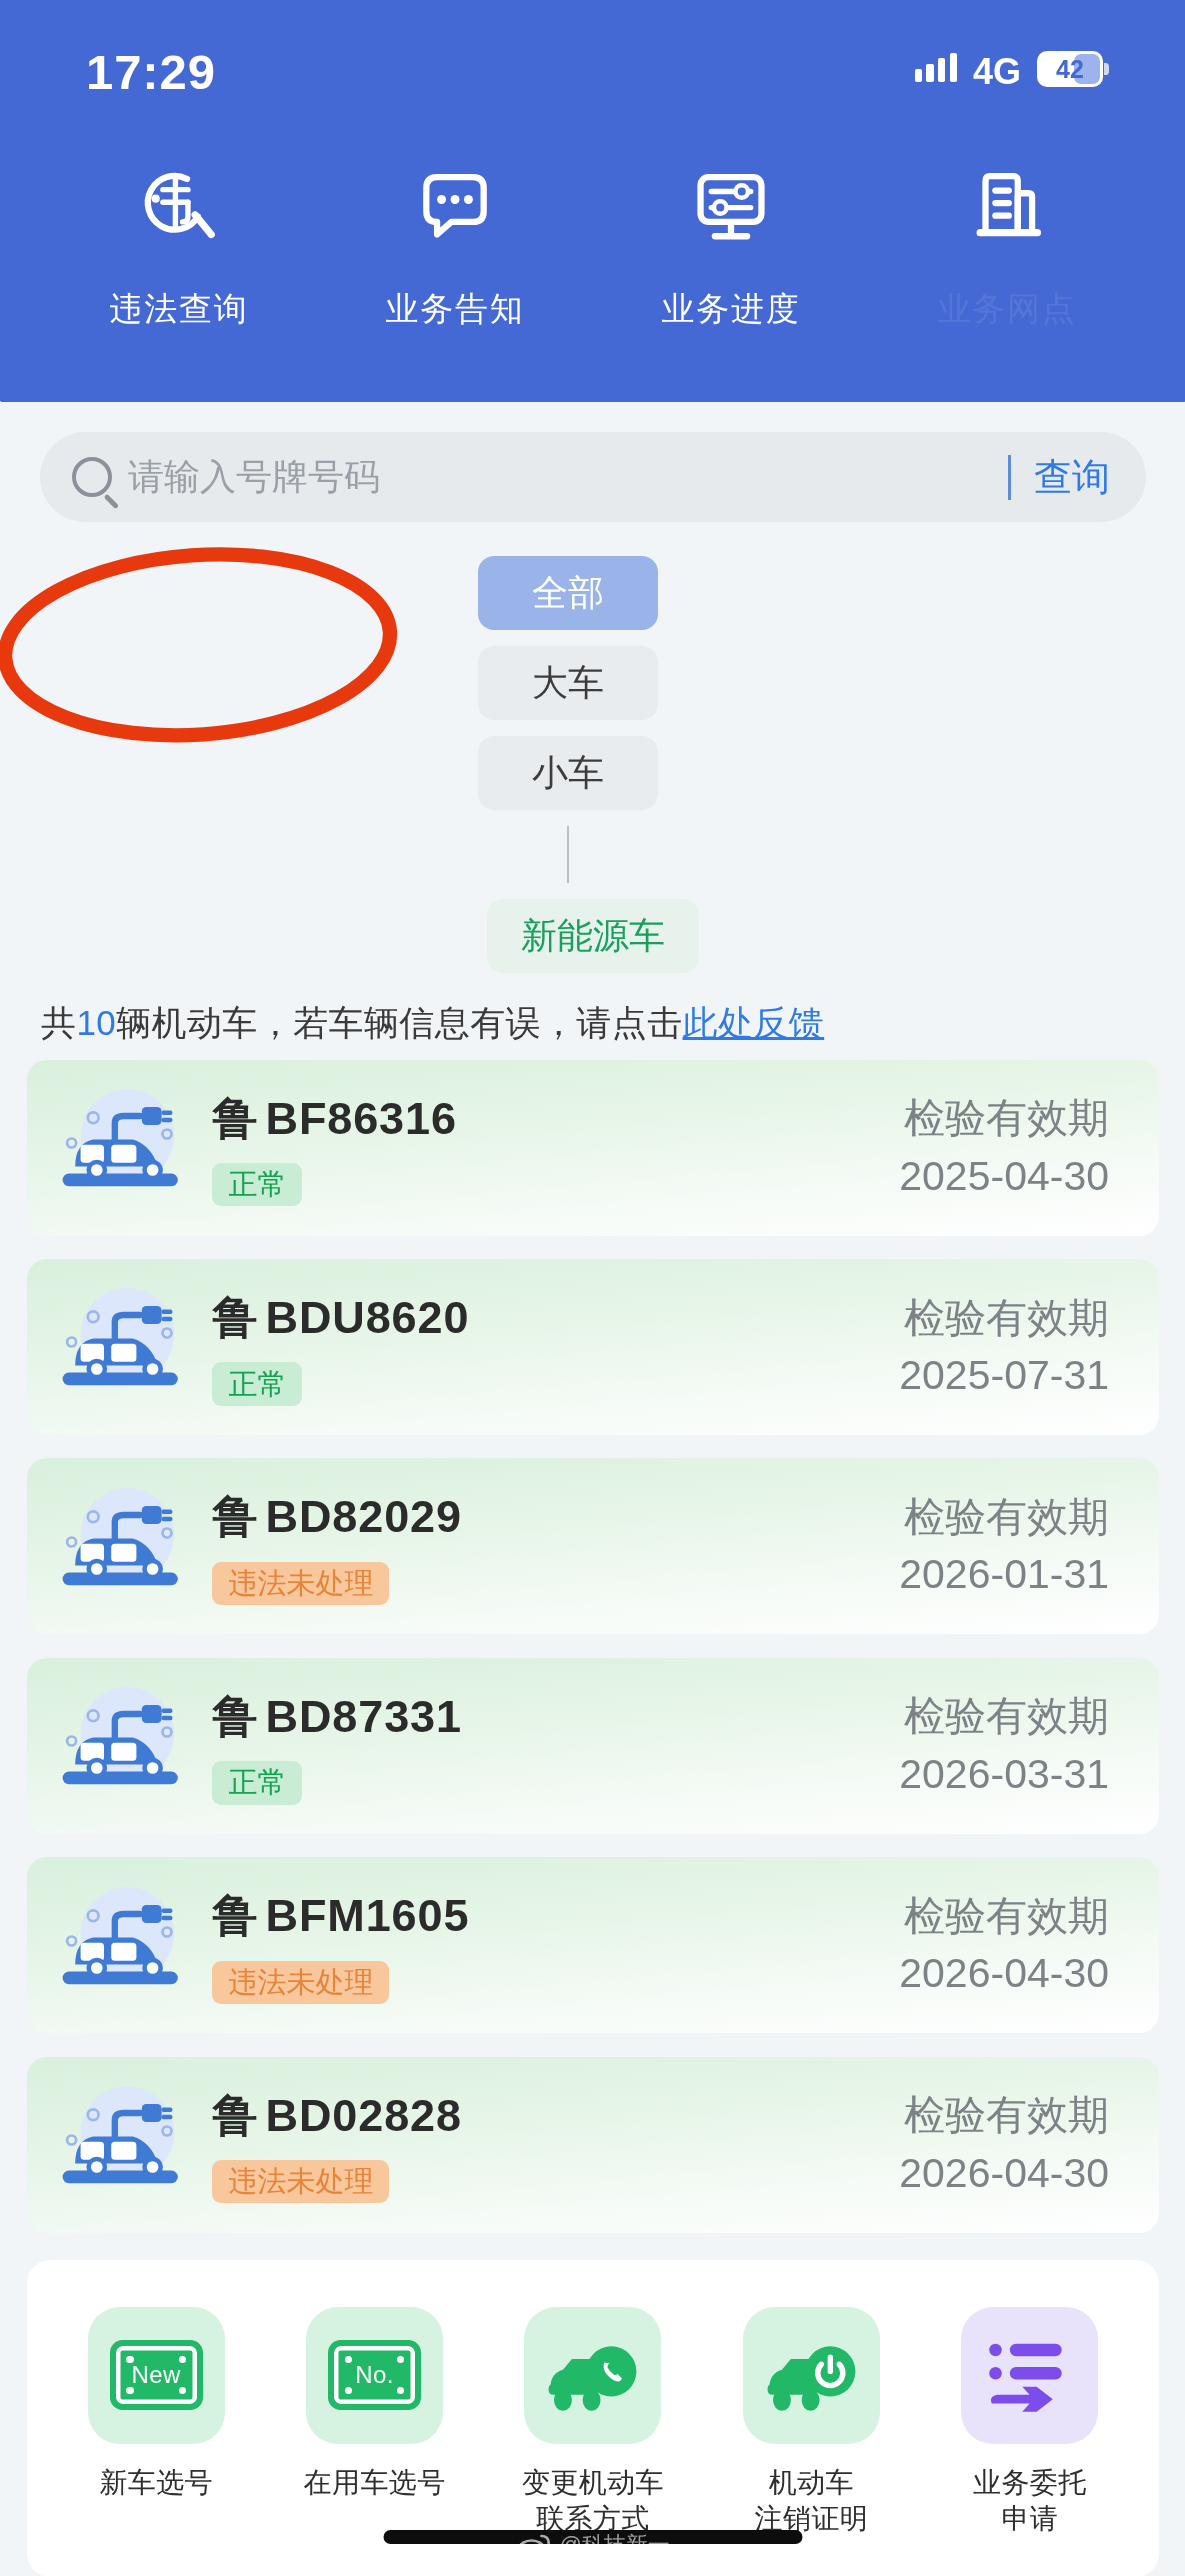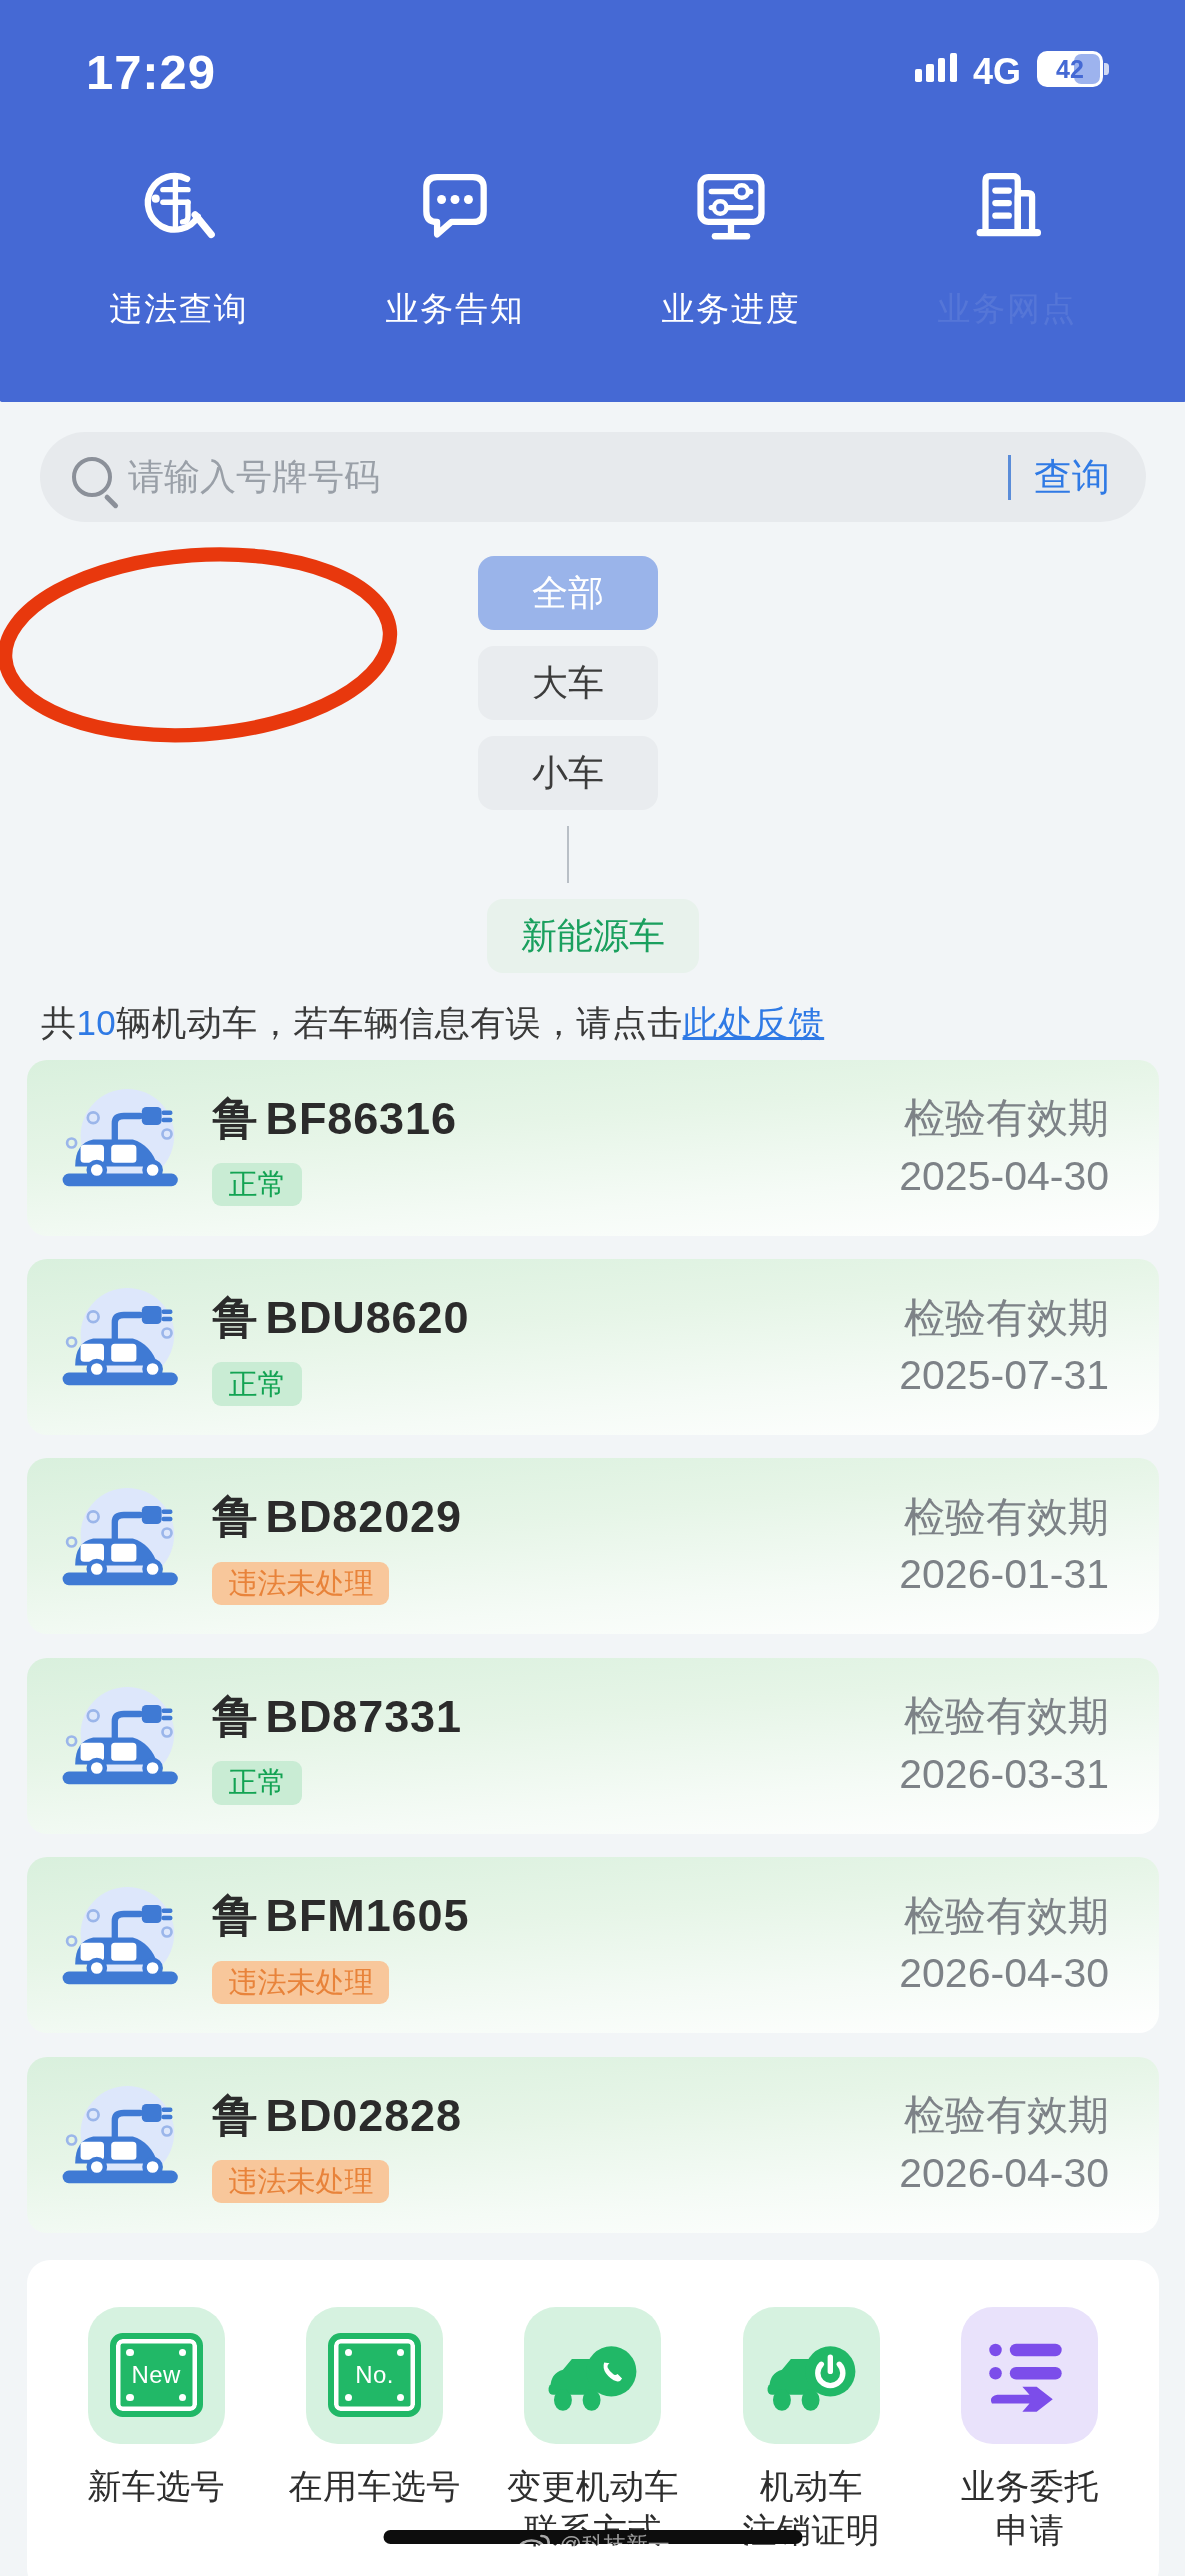--- a/index.html
+++ b/index.html
@@ -135,27 +135,27 @@
     padding:47px 20px 40px 20px;
     display:grid; grid-template-columns:repeat(5,1fr);
   }
   .svc { display:flex; flex-direction:column; align-items:center; }
   .svcicon {
     width:137px; height:137px; border-radius:32px;
     background:#d6f2e0; display:flex; align-items:center; justify-content:center;
   }
   .svcicon.purple { background:#e9e2fb; }
   .svclabel {
-    margin-top:21.6px; font-size:34px; color:#2e2e2e;
+    margin-top:21.6px; font-size:28px; color:#2e2e2e;
     text-align:center; line-height:1.28; letter-spacing:0.4px;
   }
 
   
   .plateicon {
-    width:93px; height:84px; border:6.3px solid #21b867; border-radius:12.6px;
+    width:93px; height:70px; border:6.3px solid #21b867; border-radius:12.6px;
     background:#21b867; box-shadow:inset 0 0 0 4.5px #ffffff;
     display:flex; align-items:center; justify-content:center; position:relative;
   }
   .plateicon span { font-size:24px; color:#fff; font-weight:500; letter-spacing:0.4px; }
   .plateicon i {
     position:absolute; width:7.2px; height:7.2px; border-radius:50%; background:#fff;
   }
   .plateicon i:nth-of-type(1){ left:10.8px; top:10px; }
   .plateicon i:nth-of-type(2){ right:10.8px; top:10px; }
   .plateicon i:nth-of-type(3){ left:10.8px; bottom:10px; }

